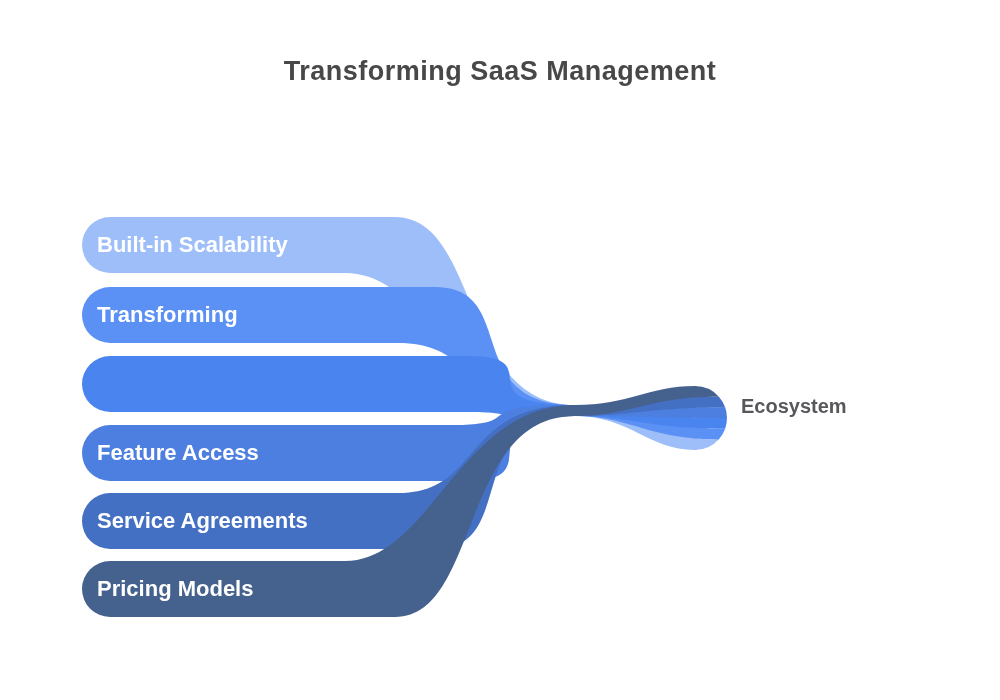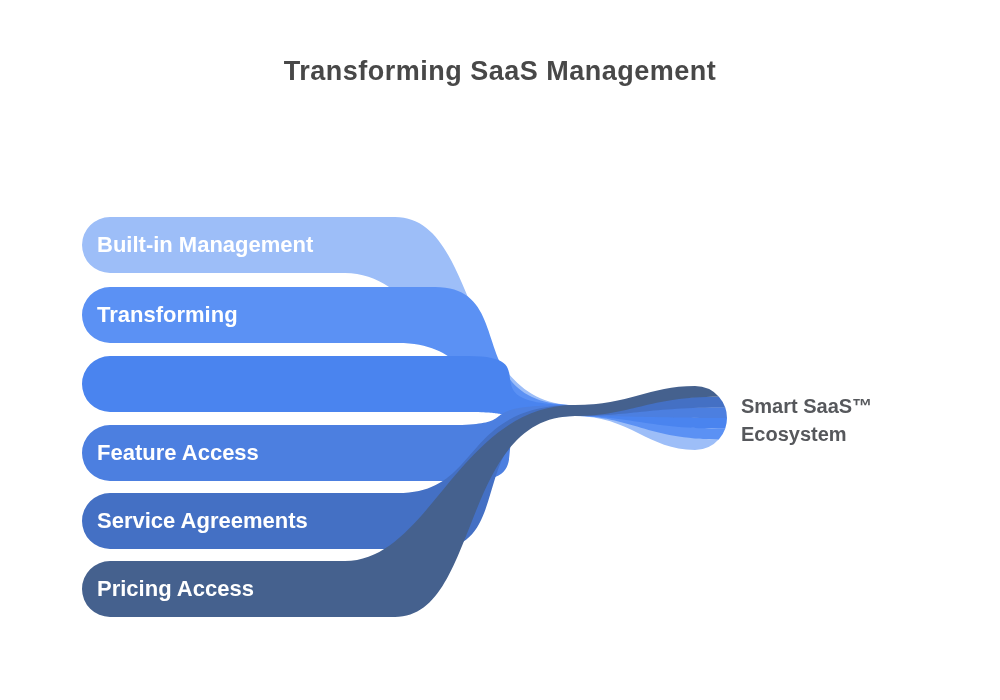--- a/index.html
+++ b/index.html
@@ -60,24 +60,23 @@
 
   <svg class="ribbon-svg" width="1000" height="700" viewBox="0 0 1000 700" id="ribbons">
       <path d="M 110 217 L 395 217 C 480 217 460 405 575 405 C 630 405 648 439.3 718.9 439.3 A 32 32 0 0 1 695.0 450 C 648 450 630 416 575 416 C 460 416 430 273 345 273 L 110 273 A 28 28 0 0 1 110 217 Z" fill="#9dbef8"></path>
       <path d="M 110 287 L 435 287 C 520 287 460 405 575 405 C 630 405 648 428.7 725.2 428.7 A 32 32 0 0 1 718.8 439.4 C 648 439.4 630 416 575 416 C 460 416 483 343 398 343 L 110 343 A 28 28 0 0 1 110 287 Z" fill="#5b91f4"></path>
       <path d="M 110 356 L 468 356 C 553 356 460 405 575 405 C 630 405 648 418 727.0 418 A 32 32 0 0 1 725.2 428.7 C 648 428.7 630 416 575 416 C 460 416 533 412 448 412 L 110 412 A 28 28 0 0 1 110 356 Z" fill="#4a84ef"></path>
       <path d="M 110 425 L 448 425 C 533 425 460 405 575 405 C 630 405 648 407.3 725.2 407.3 A 32 32 0 0 1 727.0 418 C 648 418 630 416 575 416 C 460 416 553 481 468 481 L 110 481 A 28 28 0 0 1 110 425 Z" fill="#4c7fe0"></path>
       <path d="M 110 493 L 398 493 C 483 493 460 405 575 405 C 630 405 648 396.7 718.9 396.7 A 32 32 0 0 1 725.2 407.4 C 648 407.4 630 416 575 416 C 460 416 520 549 435 549 L 110 549 A 28 28 0 0 1 110 493 Z" fill="#4470c4"></path>
       <path d="M 110 561 L 345 561 C 430 561 460 405 575 405 C 630 405 648 386 695.0 386 A 32 32 0 0 1 718.9 396.7 C 648 396.7 630 416 575 416 C 460 416 480 617 395 617 L 110 617 A 28 28 0 0 1 110 561 Z" fill="#45618e"></path>
     </svg>
 
-  <div class="band-label" style="top:245px">Built-in Management</div>
+  <div class="band-label" style="top:245px">Built-in Scalability</div>
   <div class="band-label" style="top:315px">Transforming</div>
   <div class="band-label" style="top:521px">Service Agreements</div>
   <div class="band-label" style="top:453px">Feature Access</div>
-  <div class="band-label" style="top:589px">Pricing Access</div>
+  <div class="band-label" style="top:589px">Pricing Models</div>
 
   <div class="output-label">
-    <div>Smart SaaS™</div>
     <div>Ecosystem</div>
   </div>
 
 </div>
 
 </body></html>

